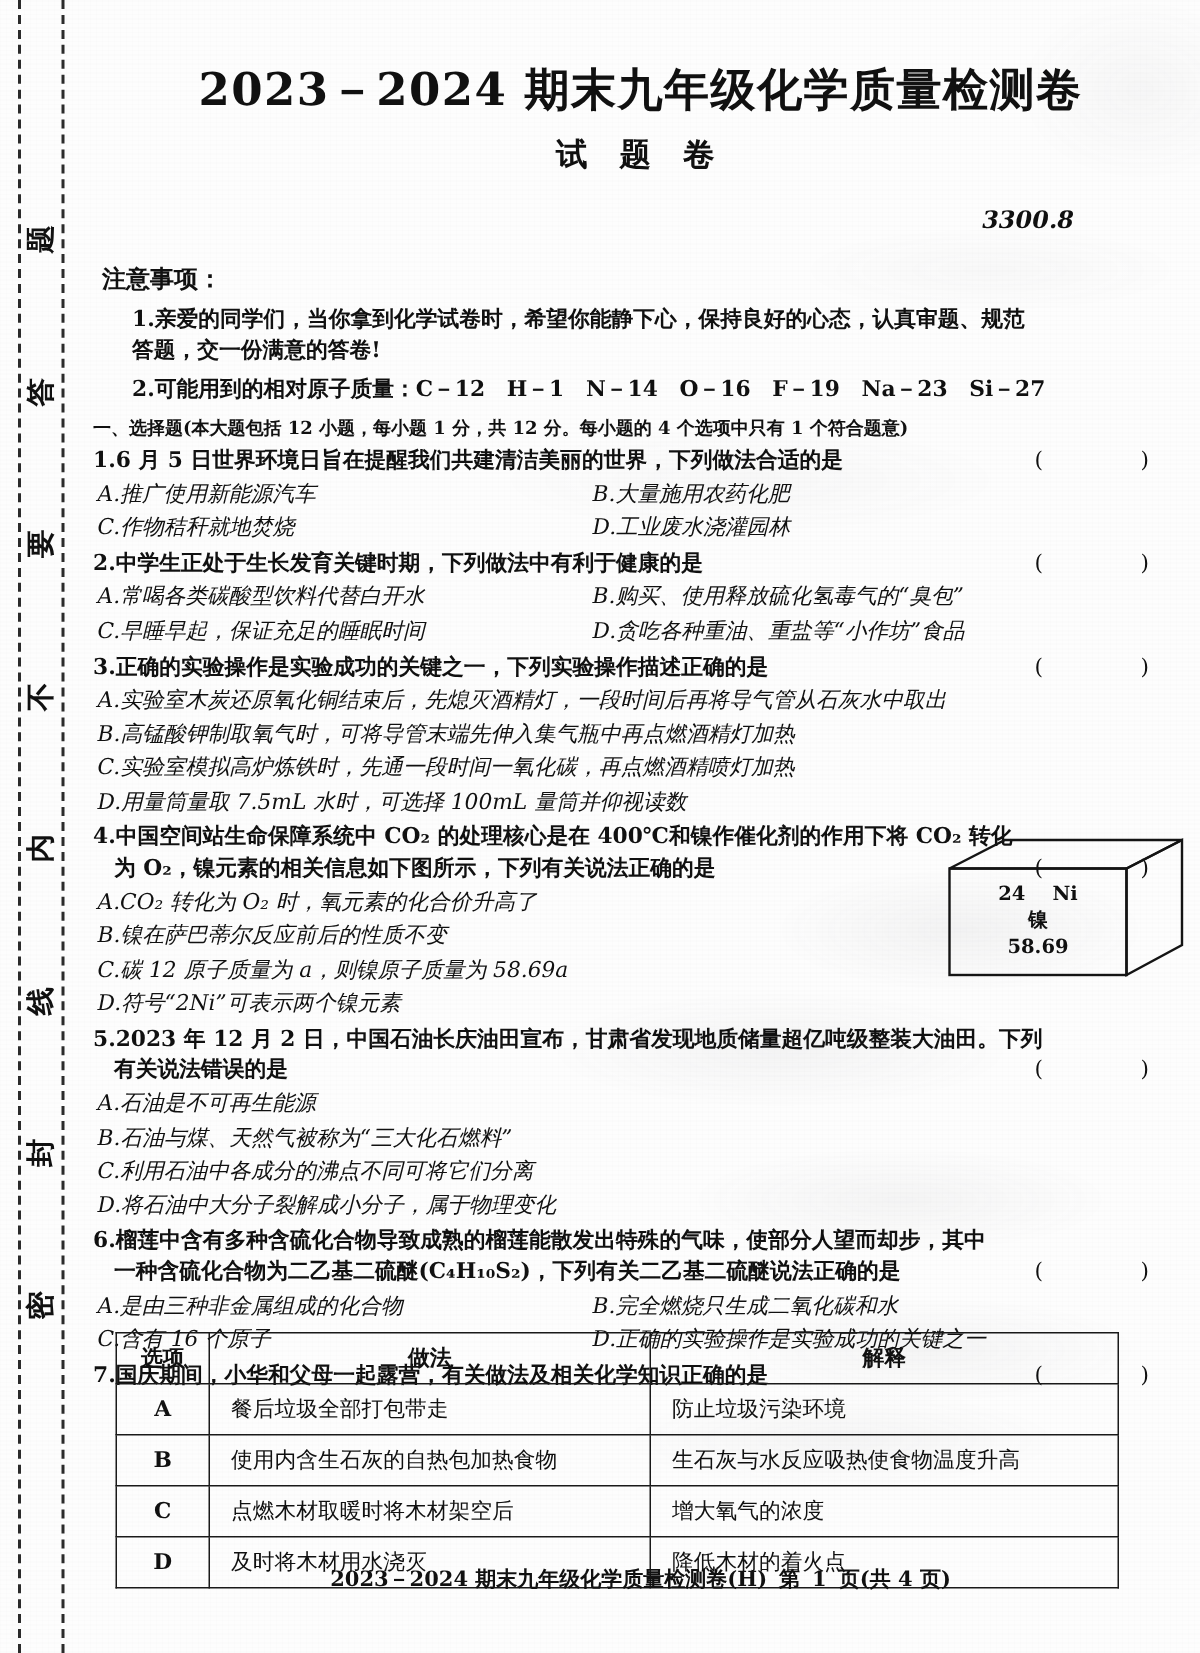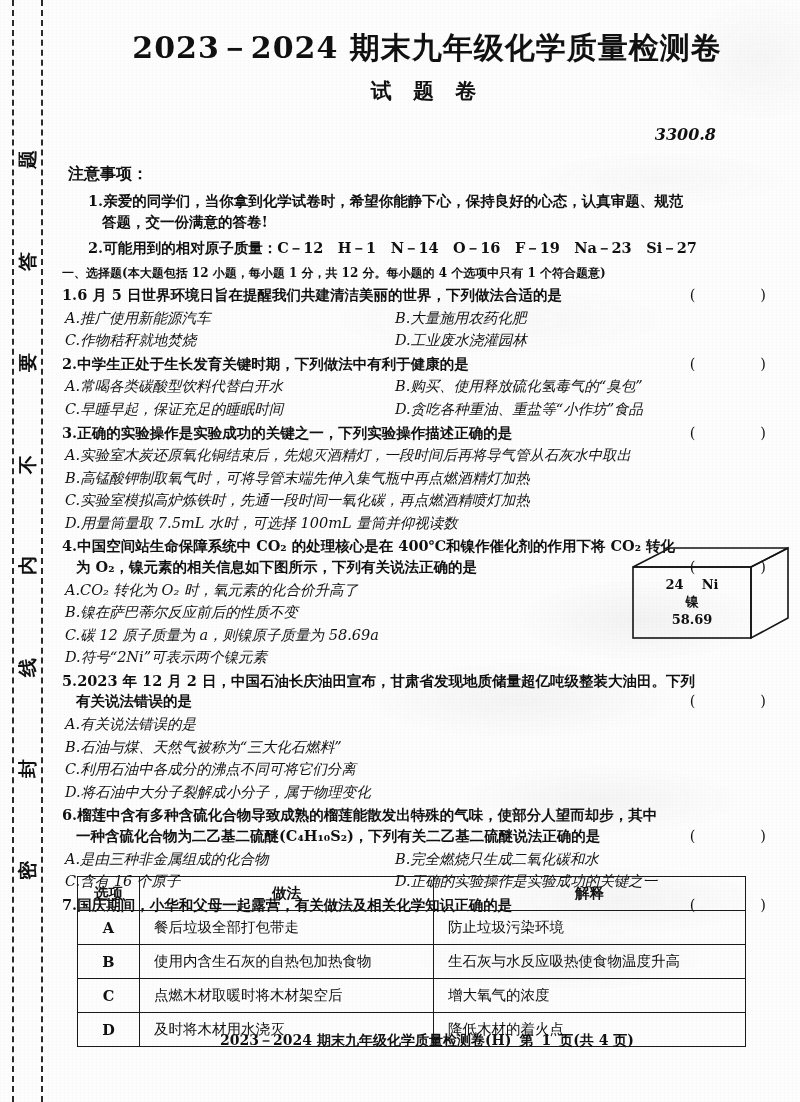--- a/index.html
+++ b/index.html
@@ -72,21 +72,21 @@
   }
   #seal-text .ch {
     transform: rotate(-90deg);
     line-height: 1;
   }
 
   
   #content {
     position: absolute;
     left: 62px;
-    top: 4px;
+    top: 16px;
     width: 730px;
     height: 950px;
   }
 
   .title {
     text-align: center;
     font-size: 30px;
     font-weight: bold;
     letter-spacing: 1px;
     margin: 24px 0 0 0;
@@ -115,21 +115,21 @@
     margin-top: 20px;
     margin-left: 6px;
   }
   .notice-item {
     font-size: 14.5px;
     margin-left: 26px;
     margin-top: 5px;
     line-height: 1.45;
     font-weight: bold;
   }
-  .notice-item .cont { display: block; margin-left: 14px; }
+  .notice-item .cont { display: block; }
 
   .section-head {
     font-size: 12px;
     font-weight: bold;
     margin-top: 7px;
     margin-left: 0;
   }
 
   .q {
     font-size: 14.5px;
@@ -318,21 +318,21 @@
         <div class="opt-full">D.符号“2Ni”可表示两个镍元素</div>
       </div>
     </div>
 
     <div class="q">
       <div class="q-stem">
         <span>5.</span><span>2023 年 12 月 2 日，中国石油长庆油田宣布，甘肃省发现地质储量超亿吨级整装大油田。下列</span>
         <span class="cont2"><span>有关说法错误的是</span><span class="paren">(　　)</span></span>
       </div>
       <div class="opts">
-        <div class="opt-full">A.有关说法错误的是</div>
+        <div class="opt-full">A.石油是不可再生能源</div>
         <div class="opt-full">B.石油与煤、天然气被称为“三大化石燃料”</div>
         <div class="opt-full">C.利用石油中各成分的沸点不同可将它们分离</div>
         <div class="opt-full">D.将石油中大分子裂解成小分子，属于物理变化</div>
       </div>
     </div>
 
     <div class="q">
       <div class="q-stem">
         <span>6.</span><span>榴莲中含有多种含硫化合物导致成熟的榴莲能散发出特殊的气味，使部分人望而却步，其中</span>
         <span class="cont2"><span>一种含硫化合物为二乙基二硫醚(C₄H₁₀S₂)，下列有关二乙基二硫醚说法正确的是</span><span class="paren">(　　)</span></span>

